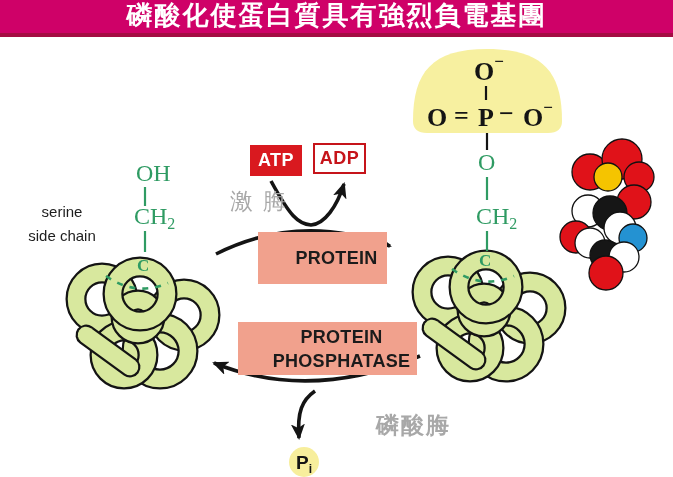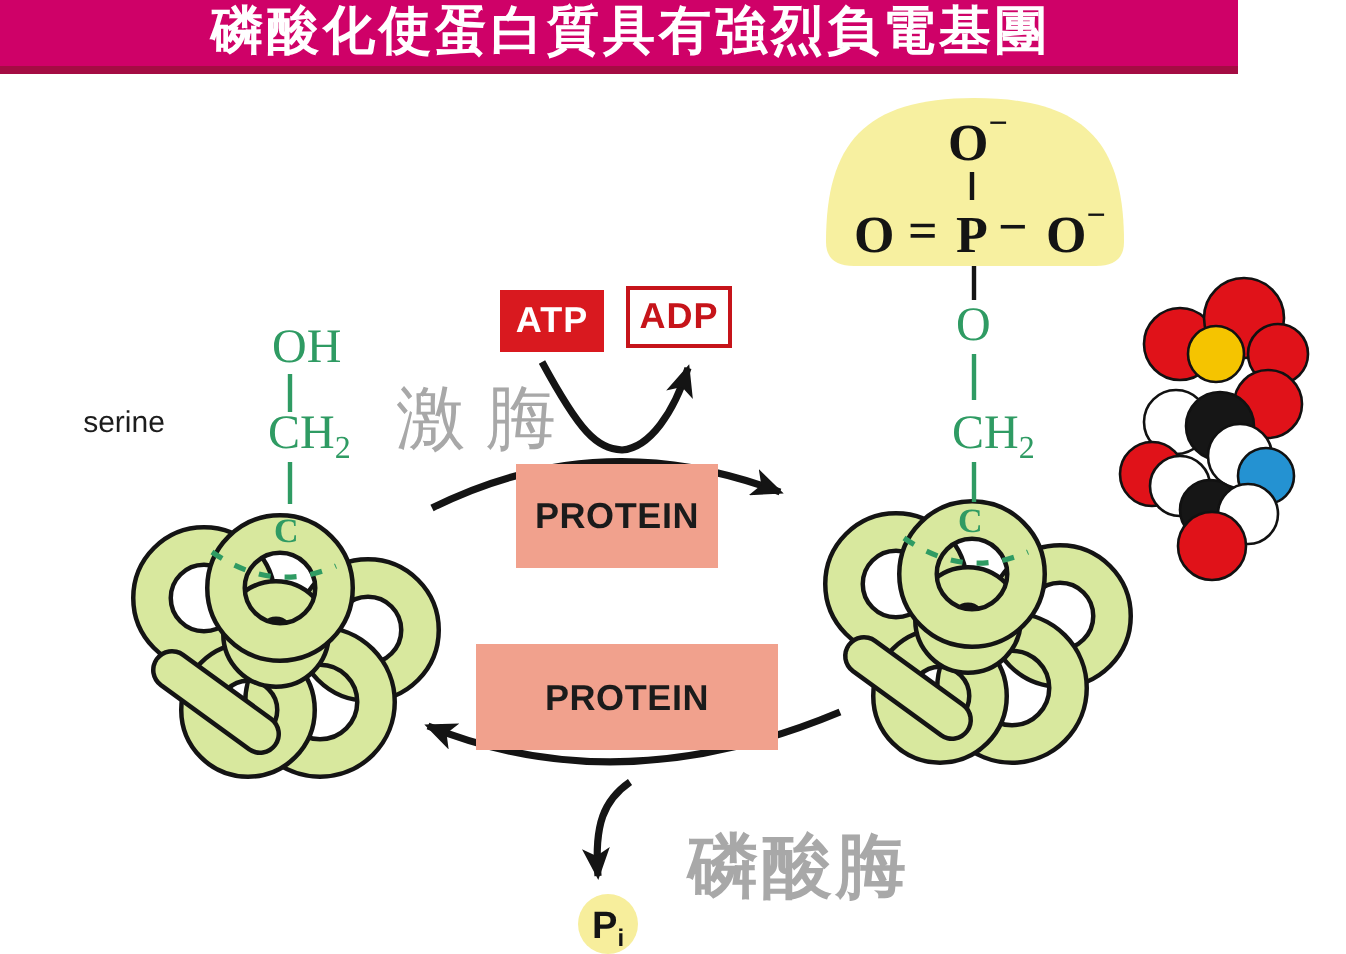--- a/index.html
+++ b/index.html
@@ -2,24 +2,24 @@
 <html style="--title_bar: #cf0168; --title_bar_edge: #a40c43; --atp_red: #d9191f; --adp_red: #c6141a; --enzyme_box: #f1a18d; --protein_green: #d8e89e; --chem_green: #2f9b63; --highlight_yellow: #f7f0a0; --pi_yellow: #f7ee9c; --gray_text: #a8a8a8; --arrow_black: #141414;"><head>
 <meta charset="utf-8">
 <style>
   html,body{margin:0;padding:0;background:#ffffff;}
   #stage{
     position:relative;width:673px;height:477px;overflow:hidden;
     background:#ffffff;font-family:"Liberation Sans",sans-serif;
   }
   
   #title-bar{
-    position:absolute;left:0;top:0;width:607px;height:33px;
+    position:absolute;left:0;top:0;width:673px;height:33px;
     background:var(--title_bar,#cf0168);
     border-bottom:4px solid var(--title_bar_edge,#a40c43);
-    display:flex;align-items:center;justify-content:center;padding-left:12px;
+    display:flex;align-items:center;justify-content:center;
   }
   #title-bar .title-text{
     color:#ffffff;font-family:"Liberation Serif",serif;font-weight:bold;
     font-size:26px;letter-spacing:2px;white-space:nowrap;padding-bottom:2px;
   }
   
   #diagram{position:absolute;left:0;top:0;width:673px;height:477px;}
   .tube-o{fill:none;stroke:var(--arrow_black,#141414);stroke-width:21;stroke-linecap:round;}
   .tube-i{fill:none;stroke:var(--protein_green,#d8e89e);stroke-width:16.5;stroke-linecap:round;}
   .dashed-arc{fill:none;stroke:var(--chem_green,#2f9b63);stroke-width:2.6;stroke-dasharray:6 7;}
@@ -33,34 +33,34 @@
   text.chem-green-sm{fill:var(--chem_green,#2f9b63);font-family:"Liberation Serif",serif;font-weight:bold;font-size:17px;}
   text.pi-text{fill:#141414;font-family:"Liberation Sans",sans-serif;font-weight:bold;font-size:19px;}
   .sub{font-size:16px;}
   .sup{font-size:17px;}
   
   .overlay{position:absolute;}
   #serine-label{
     left:4px;top:200px;width:116px;text-align:center;
     color:#1d1d1d;font-size:15px;line-height:23.5px;
   }
-  .cn-label{color:var(--gray_text,#a8a8a8);font-size:35px;white-space:nowrap;}
+  .cn-label{color:var(--gray_text,#a8a8a8);font-size:23px;white-space:nowrap;margin-left:32px;}
   #cn-kinase{left:198px;top:186px;letter-spacing:10px;}
   #cn-phosphatase{left:344px;top:410px;letter-spacing:2px;font-weight:bold;}
   .nuc-box{
     height:31px;display:flex;align-items:center;justify-content:center;
     font-weight:bold;font-size:18px;letter-spacing:0.5px;box-sizing:border-box;
   }
   #atp-box{left:250px;top:145px;width:52px;background:var(--atp_red,#d9191f);color:#ffffff;}
   #adp-box{left:313px;top:143px;width:53px;background:#ffffff;
     border:2px solid var(--adp_red,#c6141a);color:var(--adp_red,#c6141a);}
   .enzyme-box{
     background:var(--enzyme_box,#f1a18d);color:#1b1b1b;
     display:flex;flex-direction:column;align-items:center;justify-content:center;
-    font-weight:bold;font-size:18px;line-height:24px;letter-spacing:0.3px;
+    font-weight:bold;font-size:18px;line-height:24px;letter-spacing:0.3px;padding-left:28px;
   }
   #kinase-box{left:258px;top:232px;width:101px;height:52px;}
   #phosphatase-box{left:238px;top:322px;width:151px;height:53px;}
 </style>
 </head>
 <body>
 
 <div id="stage">
 
   <svg id="diagram" viewBox="0 0 673 477">
@@ -144,28 +144,30 @@
         <circle cx="606" cy="273" r="17" fill="#e01219" stroke="#111" stroke-width="1.3"></circle>
       </g>
   </svg>
 
   <div id="title-bar">
     <span class="title-text">磷酸化使蛋白質具有強烈負電基團</span>
   </div>
 
   <div class="overlay" id="serine-label">
     <div>serine</div>
+    <div>side chain</div>
   </div>
 
   <div class="overlay cn-label" id="cn-kinase">激脢</div>
   <div class="overlay cn-label" id="cn-phosphatase">磷酸脢</div>
 
   <div class="overlay nuc-box" id="adp-box">ADP</div>
   <div class="overlay nuc-box" id="atp-box">ATP</div>
 
   <div class="overlay enzyme-box" id="kinase-box">
     <div>PROTEIN</div>
   </div>
   <div class="overlay enzyme-box" id="phosphatase-box">
     <div>PROTEIN</div>
+    <div>PHOSPHATASE</div>
   </div>
 
 </div>
 
 </body></html>

